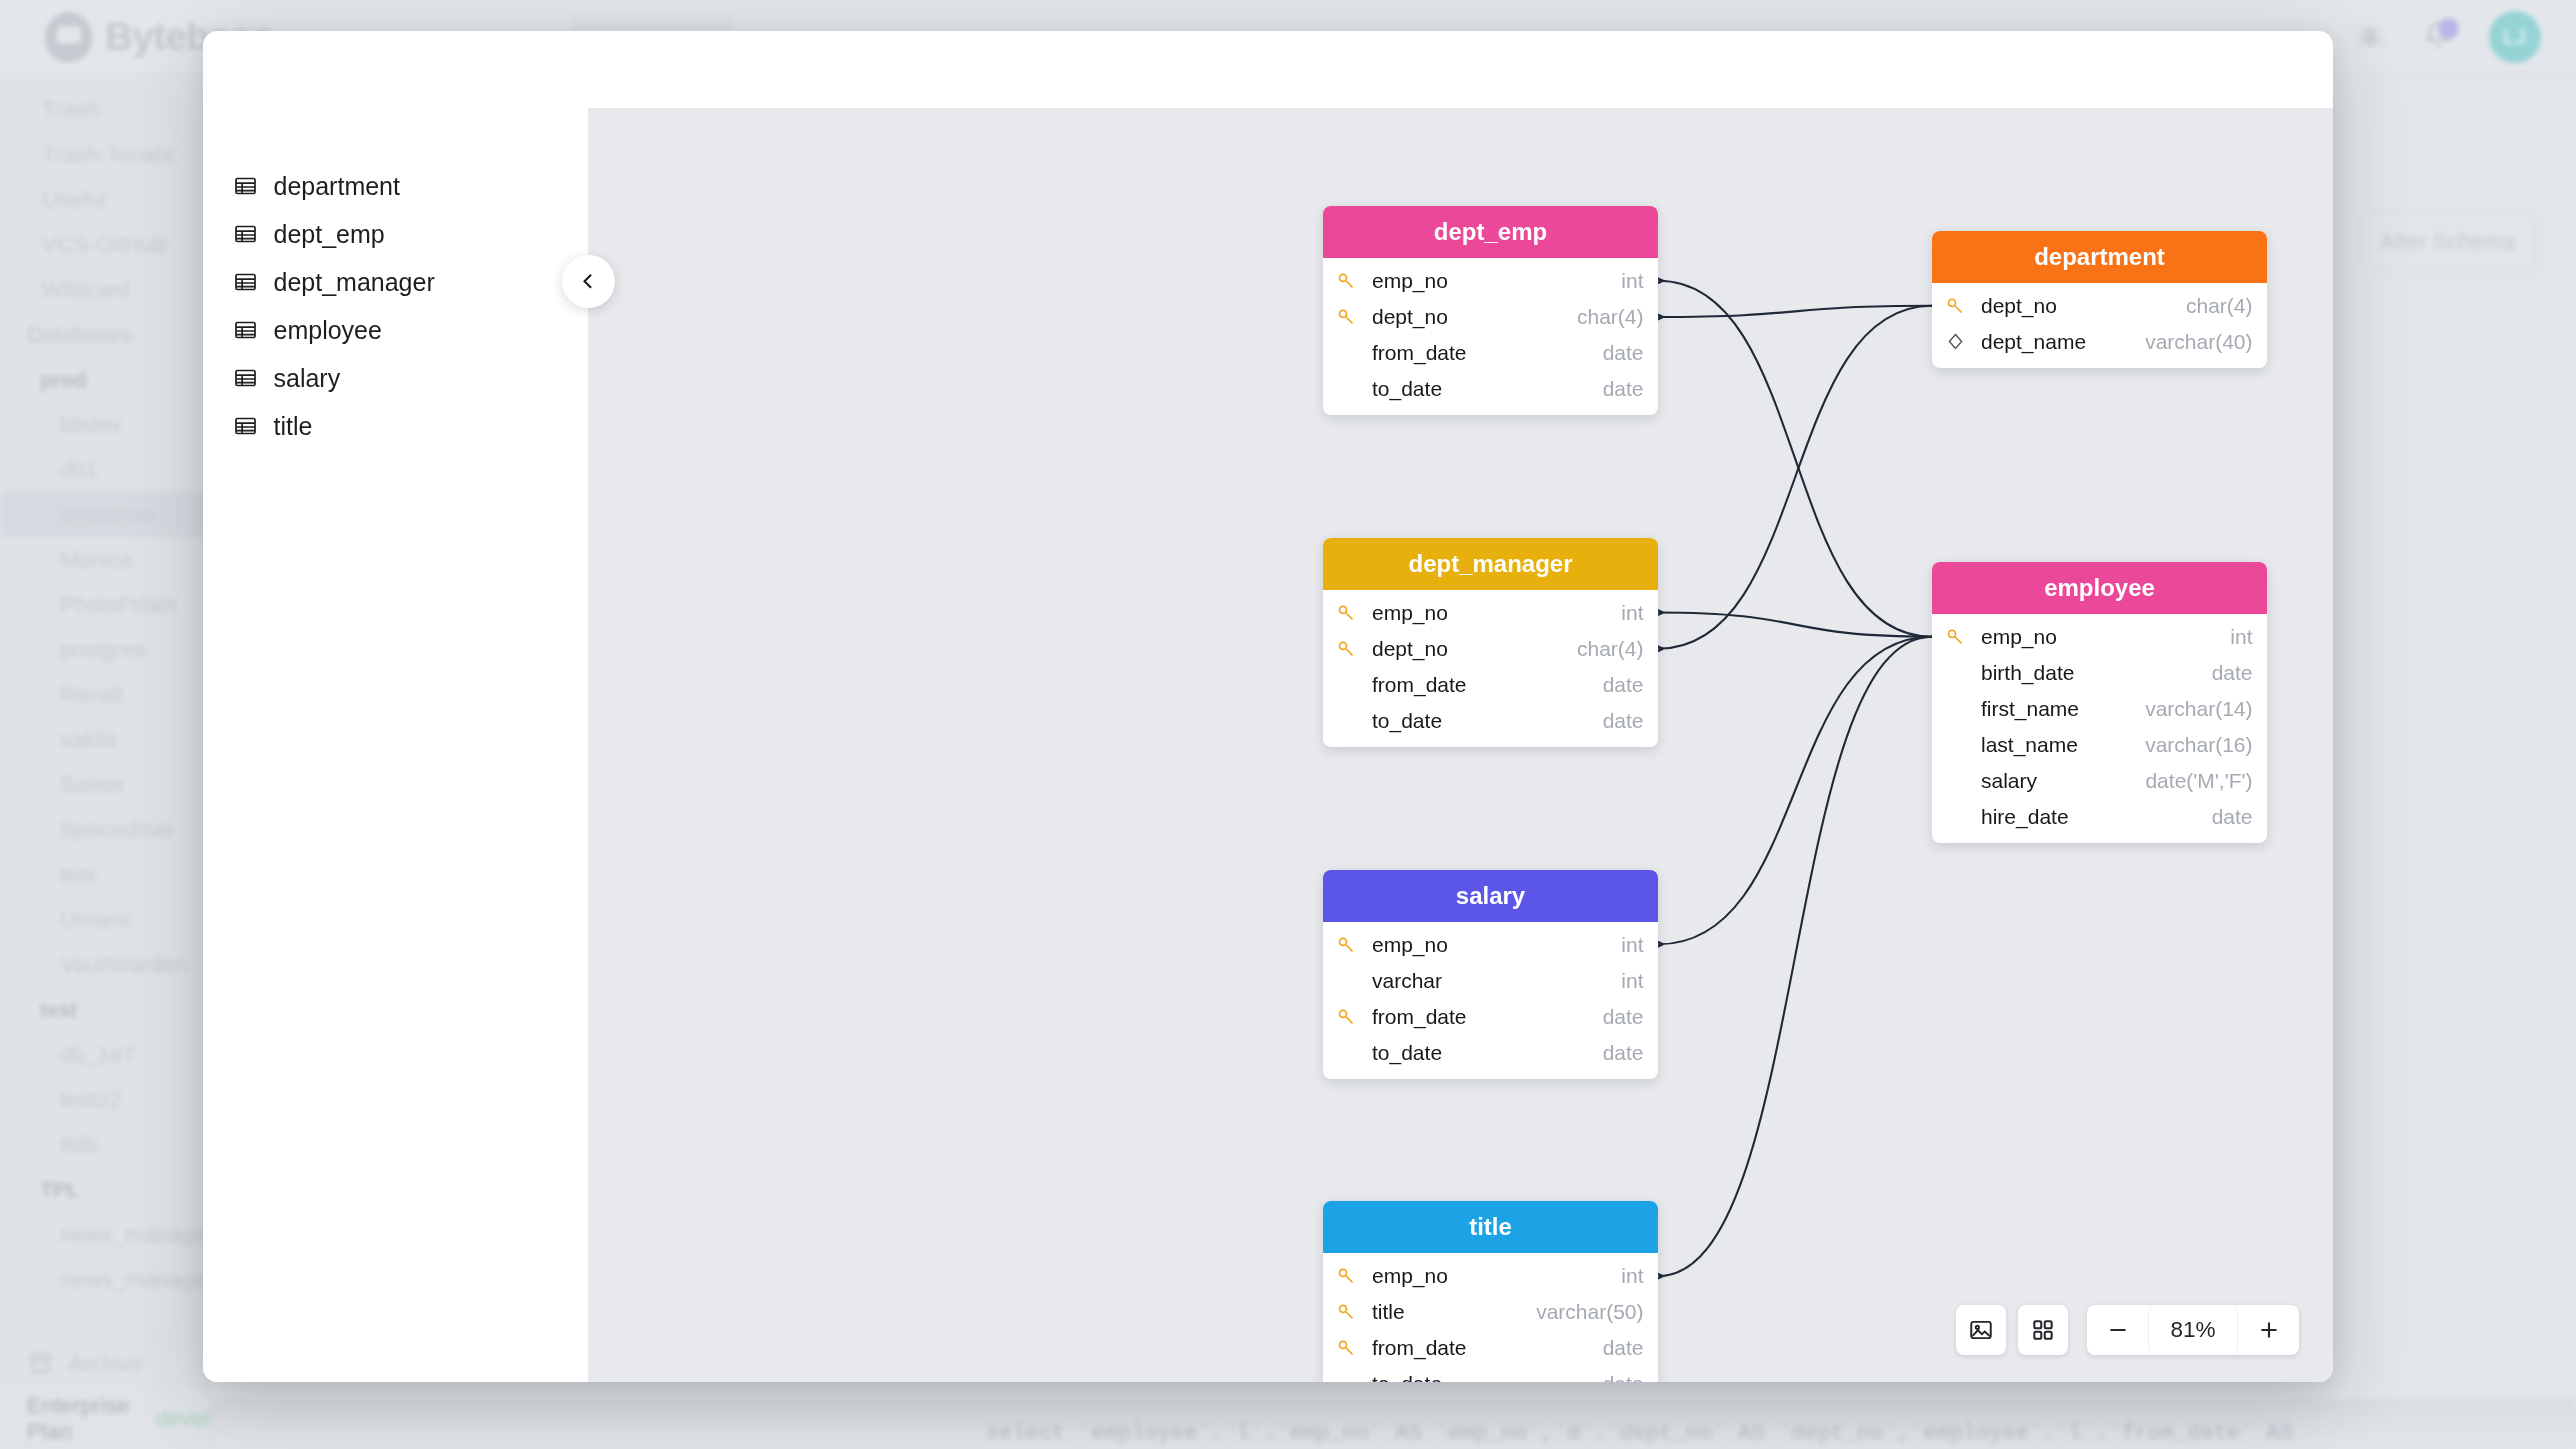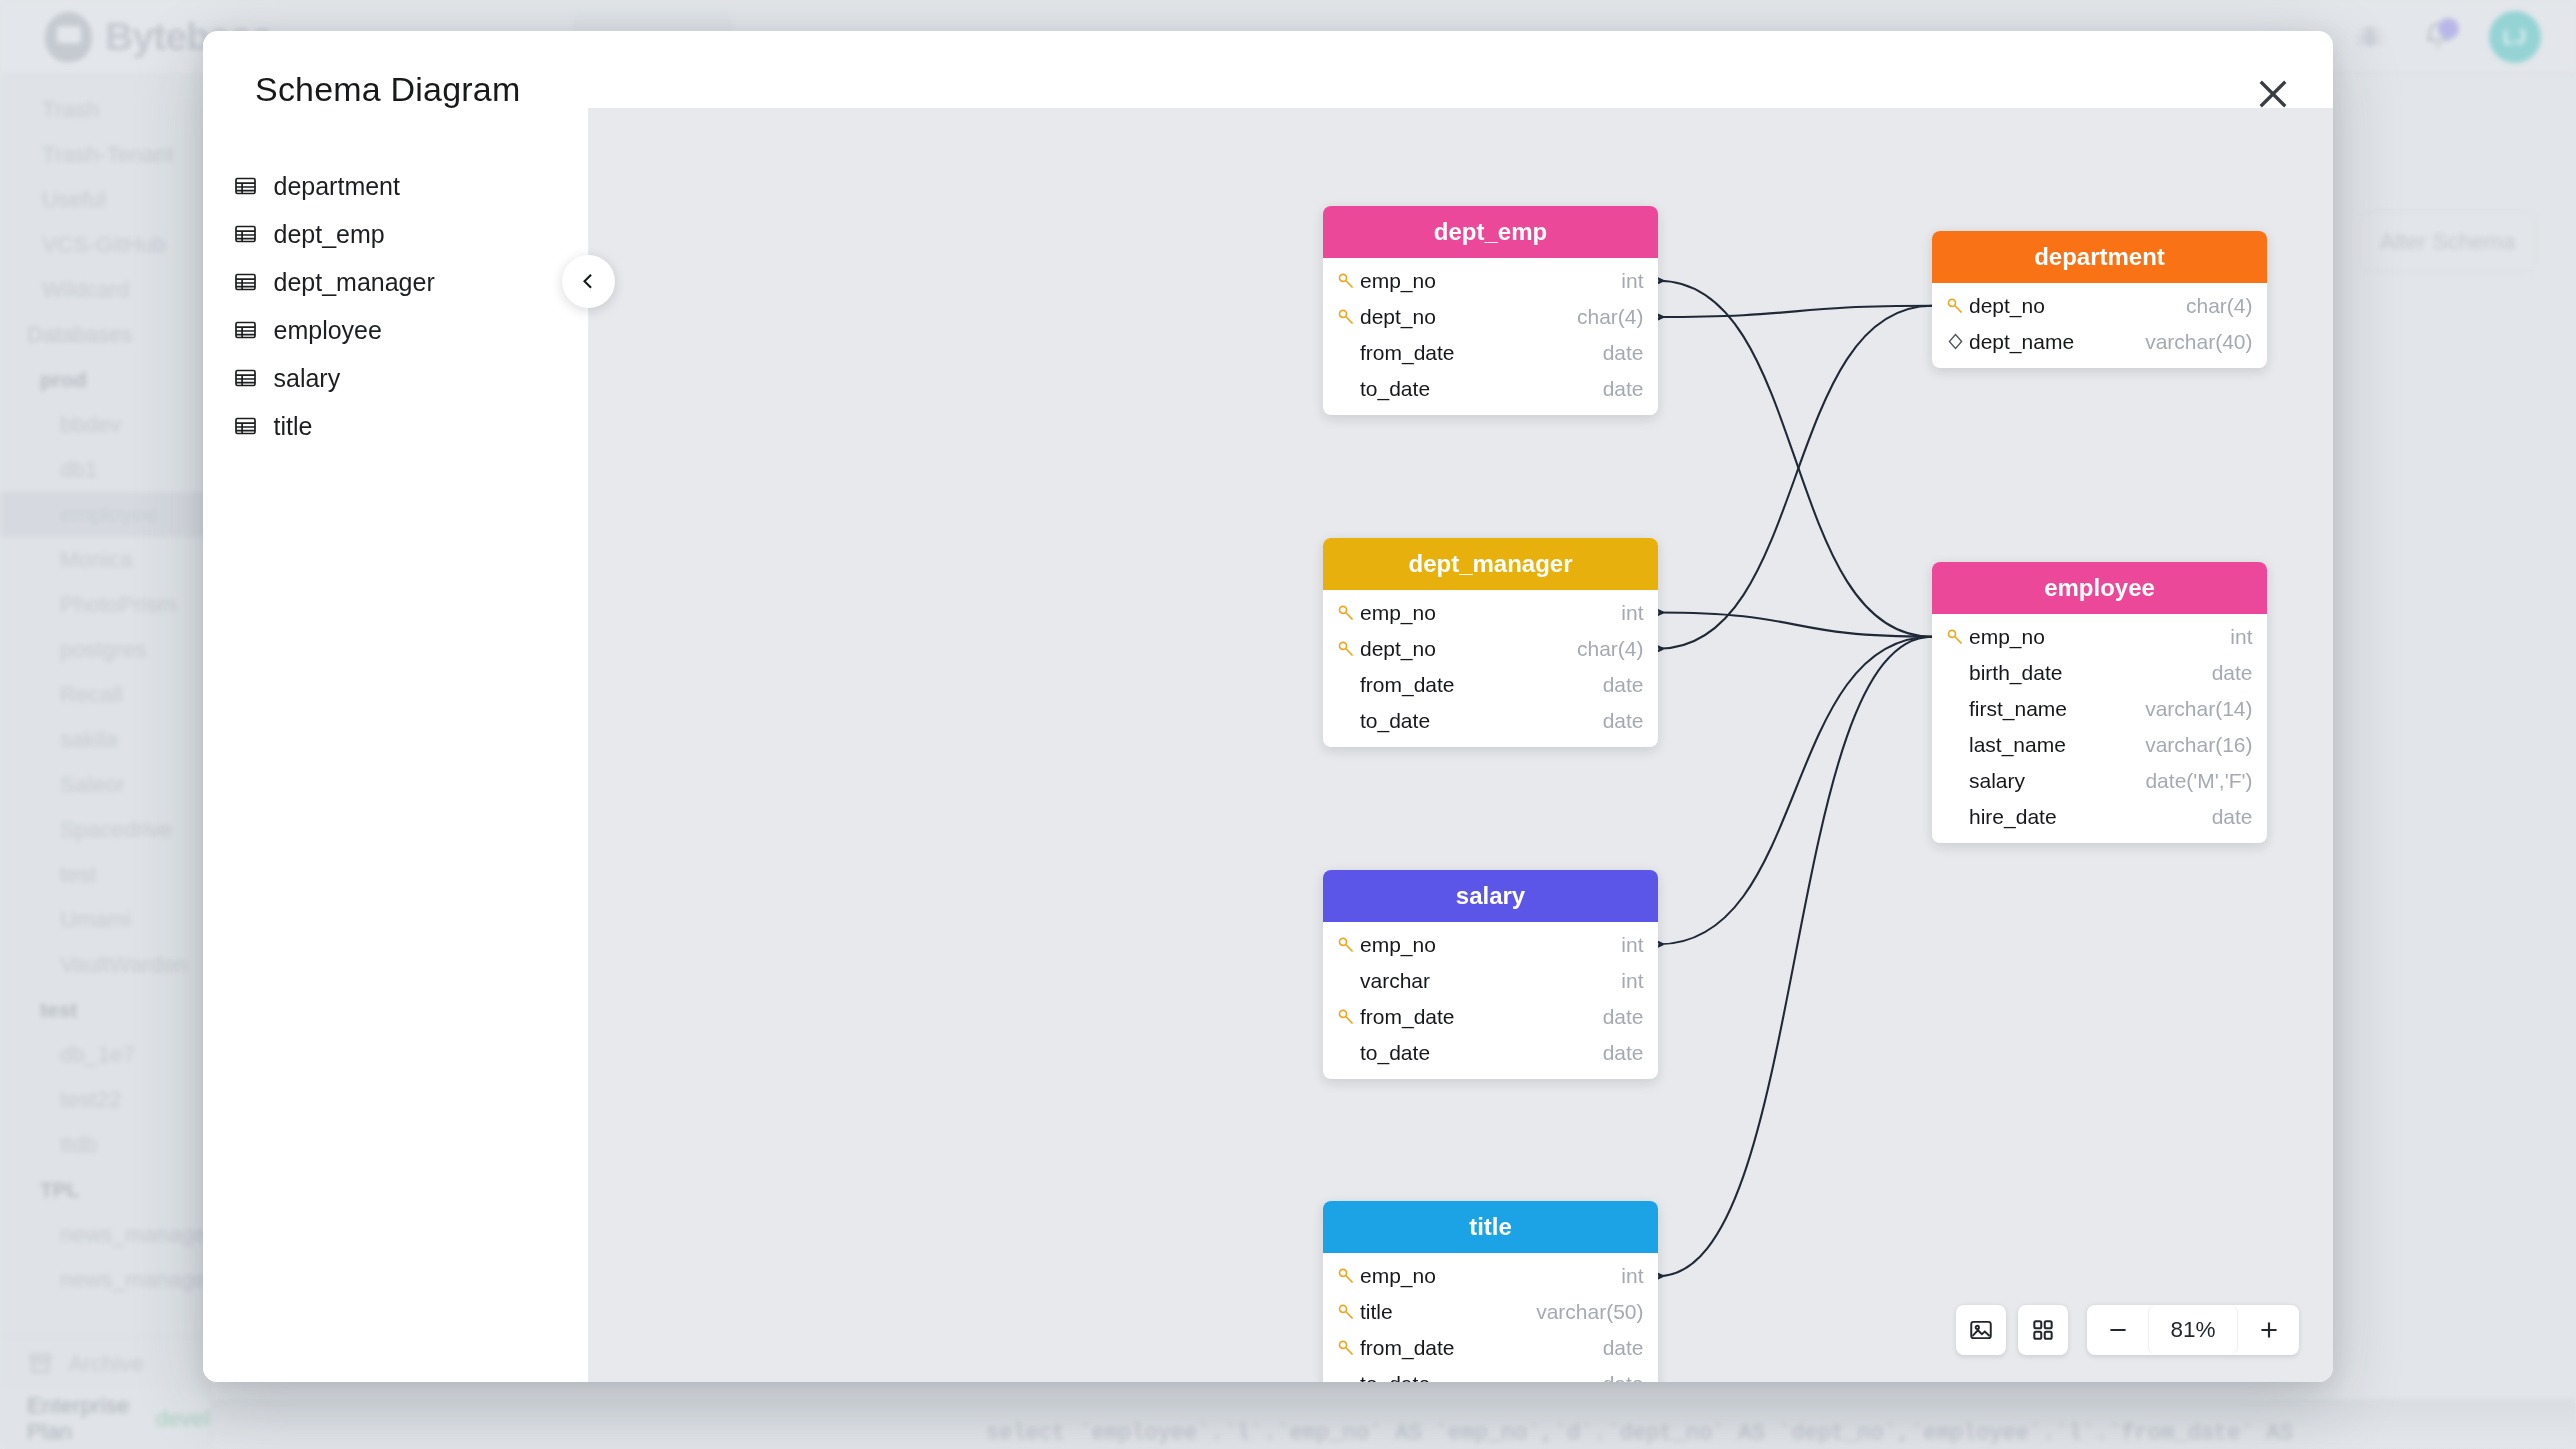--- a/index.html
+++ b/index.html
@@ -175,21 +175,21 @@
     overflow: hidden;
     z-index: 3;
   }
   .er-head {
     height: 52px; display: flex; align-items: center; justify-content: center;
     color: #ffffff; font-size: 24px; font-weight: bold;
   }
   .er-cols { padding: 4.8px 0 8px 0; }
   .er-col {
     height: 36px; display: flex; align-items: center;
-    padding: 0 14.5px 0 13px; gap: 3px;
+    padding: 0 14.5px 0 13px; gap: 15px;
   }
   .er-col-key { width: 21px; height: 21px; flex: none; }
   .er-col-name { font-size: 21px; color: #16181c; flex: 1; }
   .er-col-type { font-size: 21px; color: #a5aab2; }
 
   .zoom-toolbar {
     position: absolute; right: 34px; bottom: 27px;
     display: flex; align-items: center; gap: 11.3px; z-index: 8;
   }
   .zt-btn {
@@ -292,28 +292,20 @@
     </div>
   </div>
 
   <div class="bg-alter-btn">Alter Schema</div>
   <div class="bg-sql-strip"></div>
   <div class="bg-sql">select `employee`.`l`.`emp_no` AS `emp_no`,`d`.`dept_no` AS `dept_no`,`employee`.`l`.`from_date` AS</div>
 </div>
 
 <div id="modal">
 
-  <div class="modal-header">
-    <div class="modal-title">Schema Diagram</div>
-    <div class="modal-close">
-      <svg viewBox="0 0 24 24" fill="none" stroke="currentColor" stroke-width="1.9" width="42" height="42">
-        <path d="M5 5l14 14M19 5L5 19"></path>
-      </svg>
-    </div>
-  </div>
 
   <div class="modal-body">
 
     <div class="schema-sidebar">
       <div class="table-list" id="table-list">
           <div class="table-item">
             <svg viewBox="0 0 24 24" fill="none" stroke="currentColor" stroke-width="1.7" class="table-item-icon">
               <rect x="2.5" y="4.5" width="19" height="15" rx="1.4"></rect>
               <path d="M2.5 9.2h19M2.5 13h19M2.5 16.6h19M8.6 9.2V19.5"></path>
             </svg>

